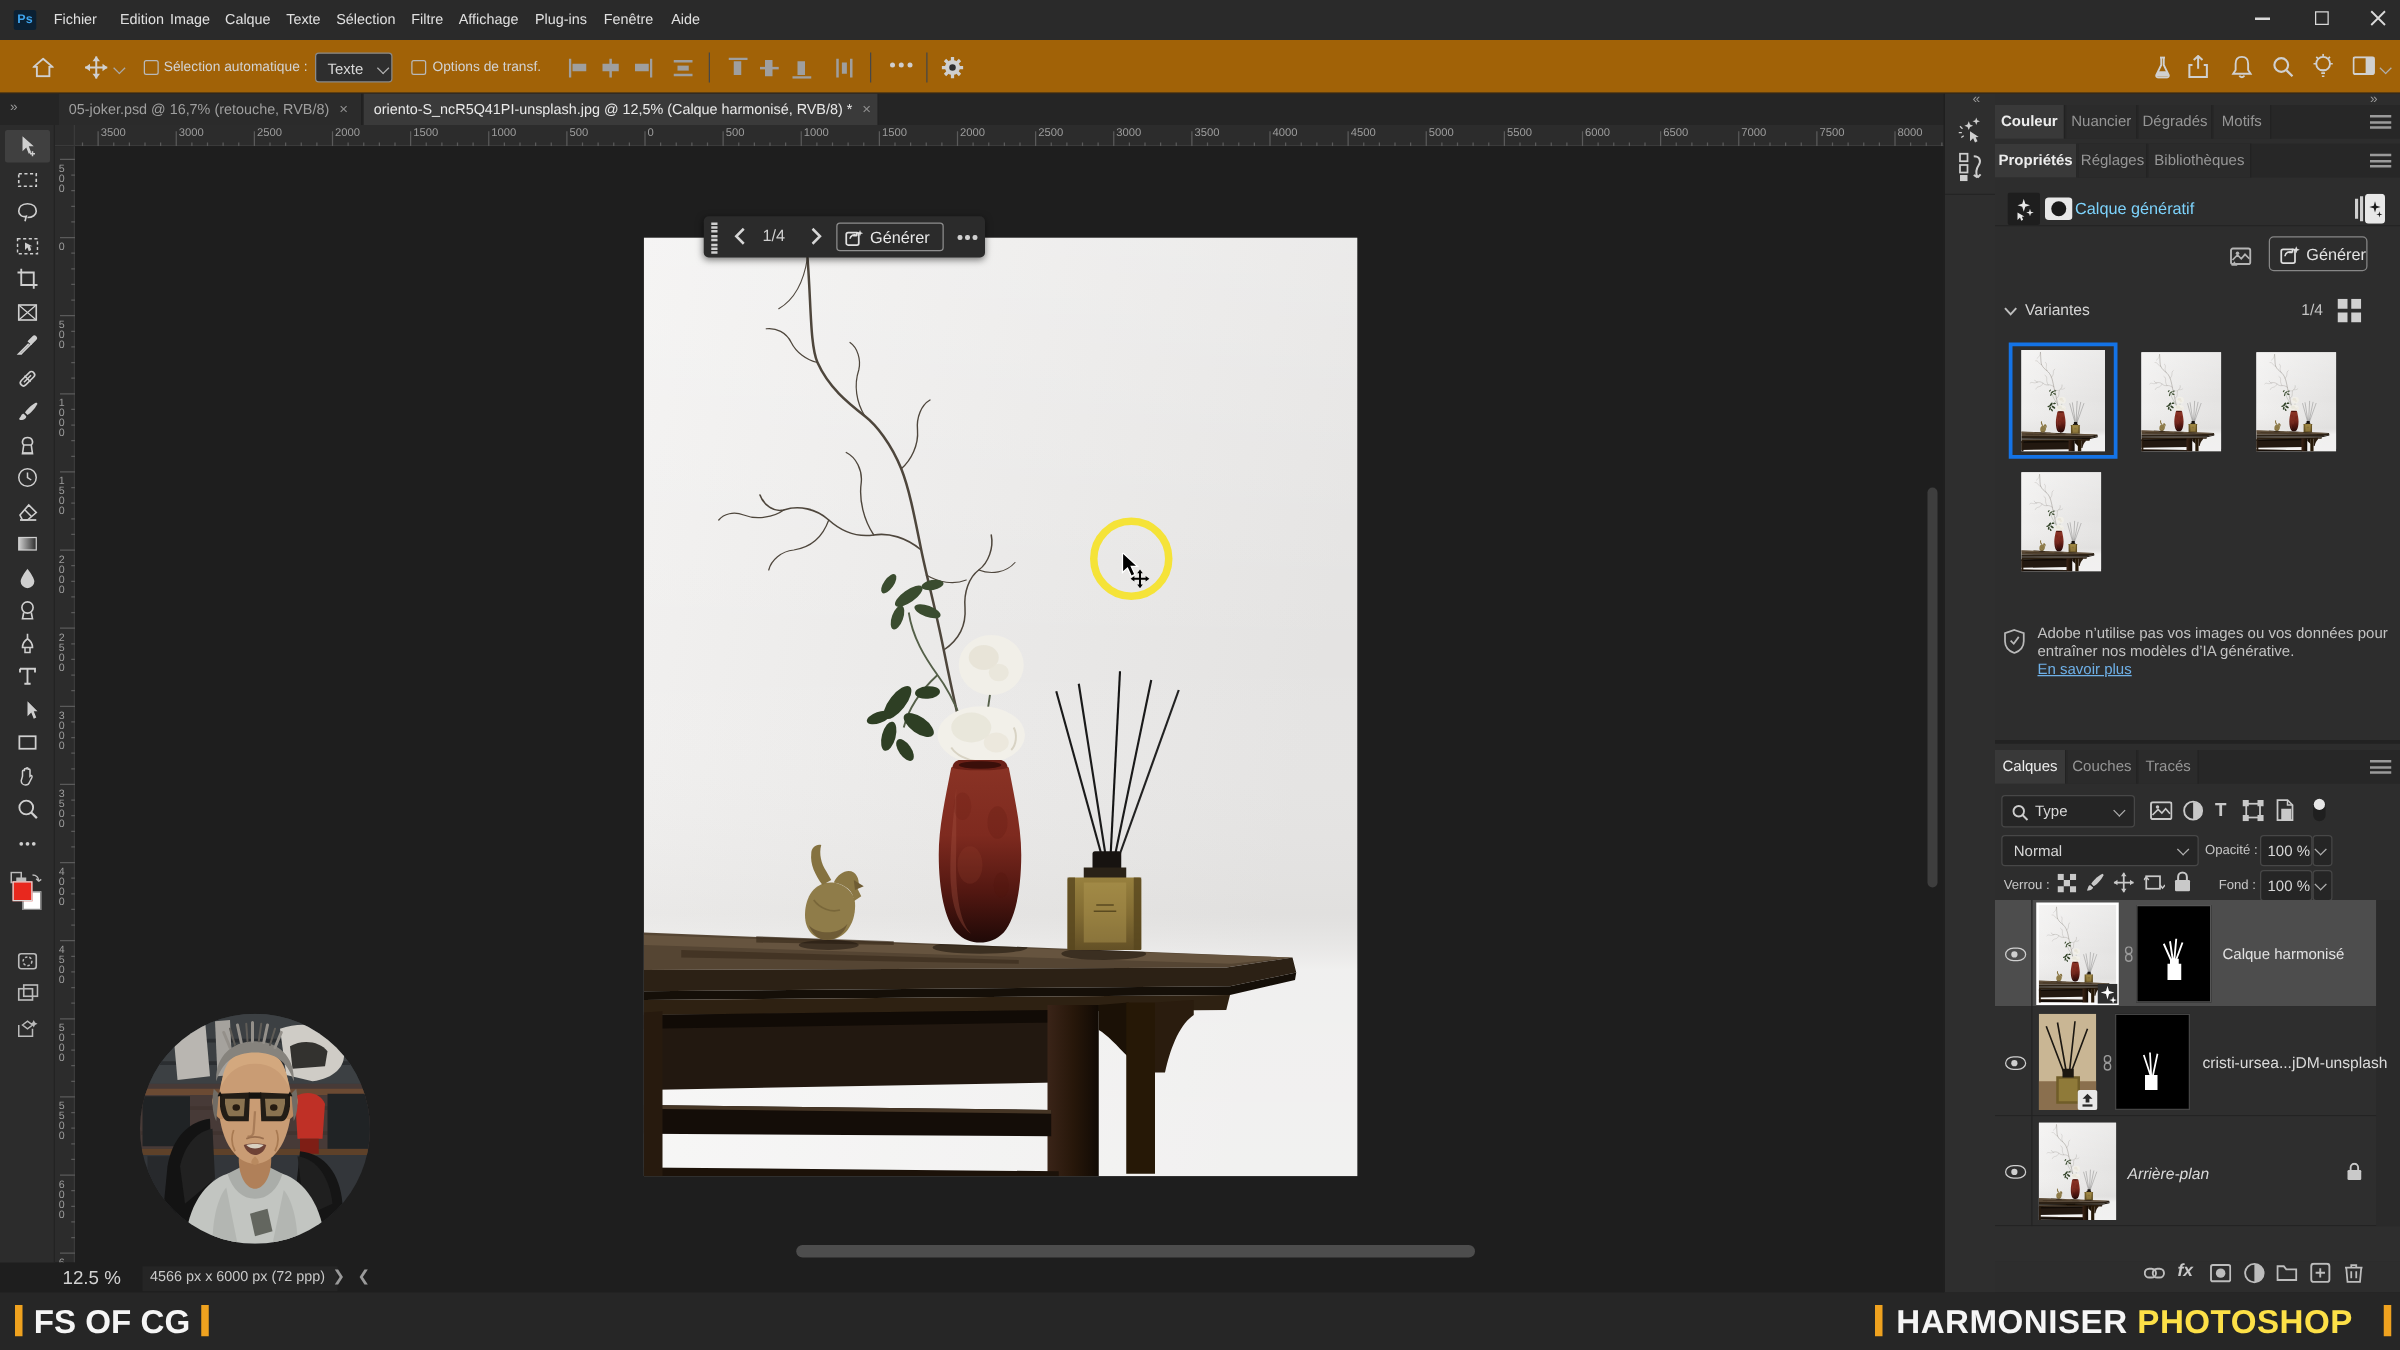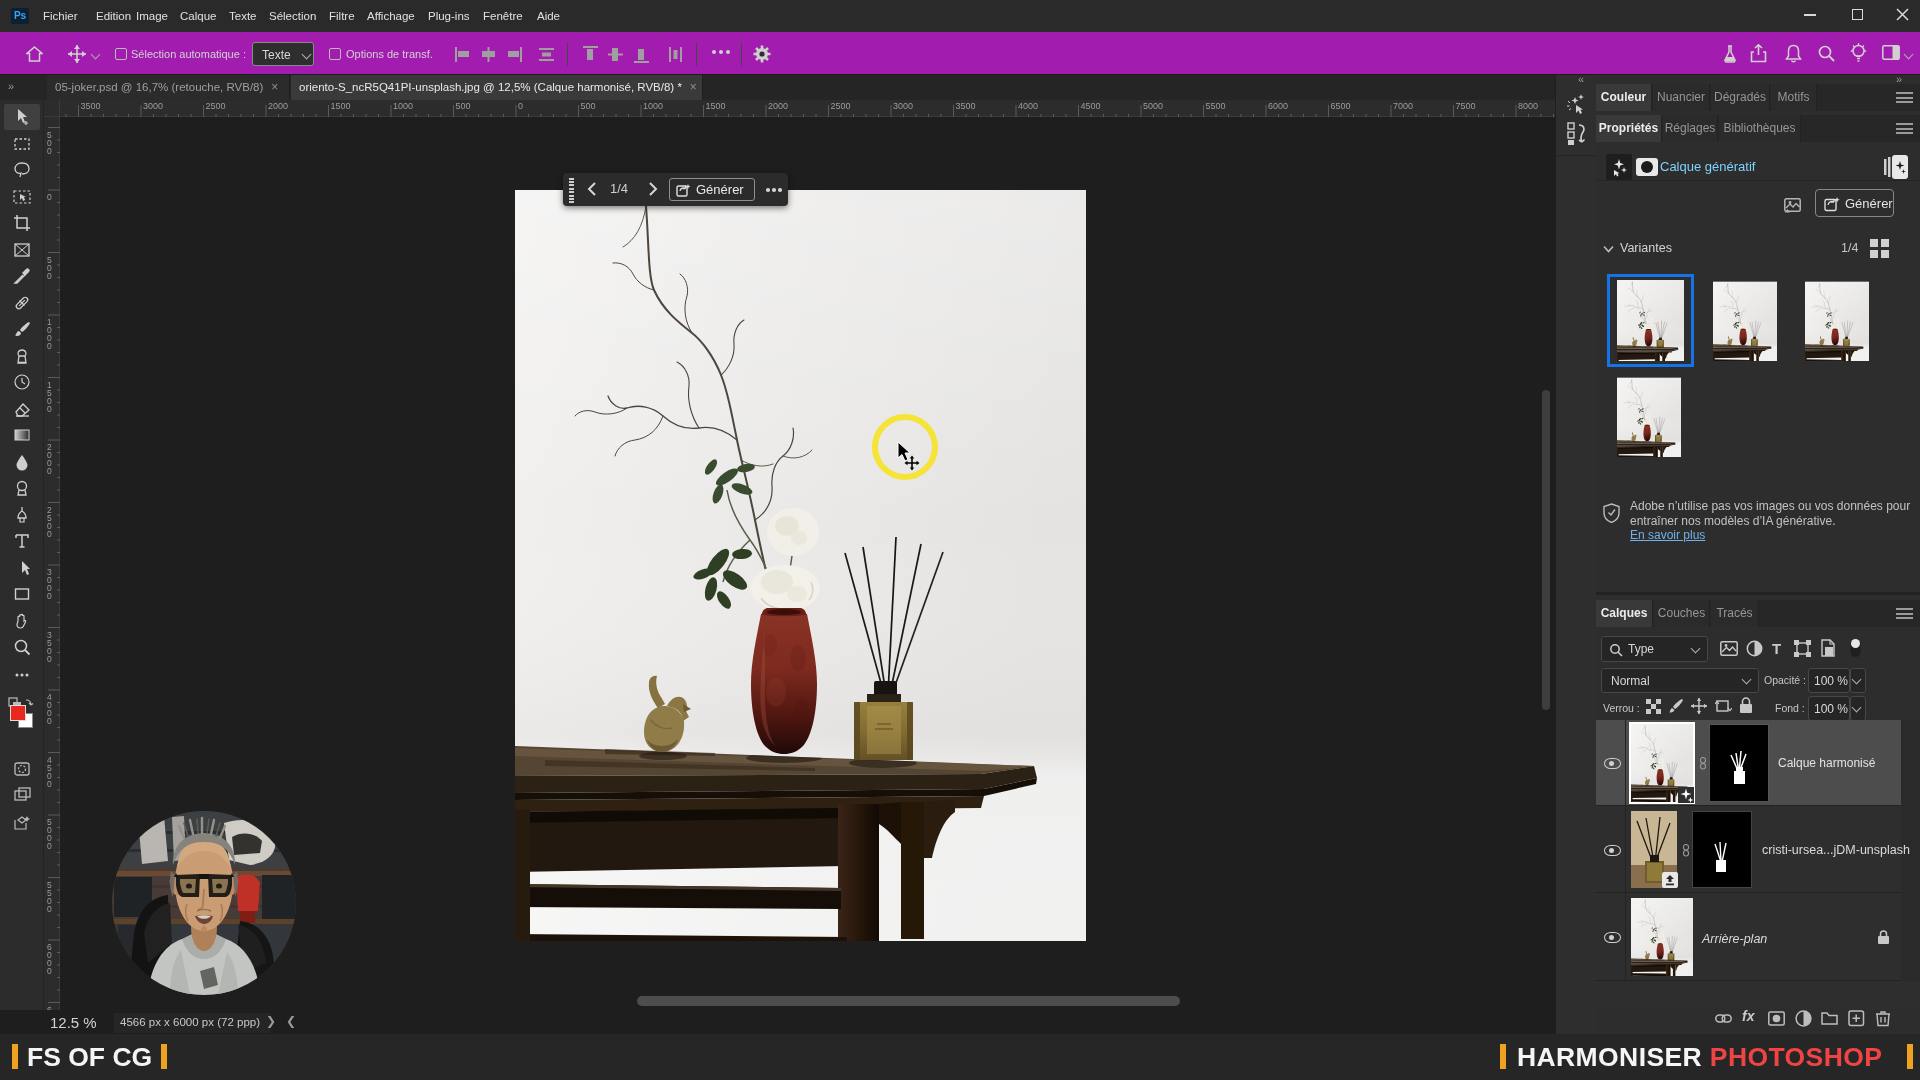--- a/index.html
+++ b/index.html
@@ -2,21 +2,21 @@
 <html><head><meta charset="utf-8"><style>
 *{margin:0;padding:0;box-sizing:border-box}
 html,body{width:1920px;height:1080px;overflow:hidden;background:#1e1e1e;
  font-family:"Liberation Sans",sans-serif;-webkit-font-smoothing:antialiased}
 .a{position:absolute}
 #app{position:relative;width:1920px;height:1080px;background:#1e1e1e}
 
 #menubar{left:0;top:0;width:1920px;height:32px;background:#2a2a2a;color:#dedede;font-size:11.5px}
 #menubar .mi{position:absolute;top:10px;color:#e0e0e0}
 
-#optbar{left:0;top:32px;width:1920px;height:43px;background:#a21caf;border-bottom:1px solid #1c1c1c;color:#d2d2d2;font-size:11px}
+#optbar{left:0;top:32px;width:1920px;height:43px;background:#a16207;border-bottom:1px solid #1c1c1c;color:#d2d2d2;font-size:11px}
 
 #tabbar{left:0;top:75px;width:1555px;height:25px;background:#252525}
 .tab{position:absolute;top:0;height:25px;font-size:11.5px;line-height:25px;padding:0 8px;color:#9f9f9f;background:#2b2b2b;border-right:1px solid #1e1e1e;white-space:nowrap;overflow:hidden}
 .tab.act{background:#3a3a3a;color:#e9e9e9}
 .tabx{color:#8f8f8f;margin-left:8px;font-size:12px}
 
 #corner{left:44px;top:100px;width:16px;height:17px;background:#2c2c2c;border-right:1px solid #3a3a3a;border-bottom:1px solid #3a3a3a}
 #hruler{left:60px;top:100px;width:1495px;height:17px;background:#2c2c2c;border-bottom:1px solid #3a3a3a}
 #vruler{left:44px;top:117px;width:16px;height:893px;background:#2c2c2c;border-right:1px solid #3a3a3a}
 
@@ -30,21 +30,21 @@
 #panels{left:1596px;top:75px;width:324px;height:959px;background:#2d2d2d}
 .ptabrow{position:absolute;left:0;width:324px;height:27px;background:#272727}
 .ptab{position:absolute;top:0;height:27px;font-size:12px;line-height:27px;text-align:center;color:#969696;background:#2b2b2b;border-right:1px solid #222;white-space:nowrap}
 .ptab.act{background:#393939;color:#ececec;font-weight:bold}
 .hamb{position:absolute;width:17px;height:11px;border-top:2px solid #9a9a9a;border-bottom:2px solid #9a9a9a}
 .hamb:before{content:"";position:absolute;left:0;top:2.5px;width:17px;height:2px;background:#9a9a9a}
 .well{position:absolute;background:#252525;border:1px solid #474747;border-radius:3px;color:#d8d8d8;font-size:12px}
 .chev{display:inline-block;width:7px;height:7px;border-right:1.6px solid #b0b0b0;border-bottom:1.6px solid #b0b0b0;transform:rotate(45deg)}
 
 #brand{left:0;top:1034px;width:1920px;height:46px;background:#262626;color:#f5f5f5;font-weight:bold;font-size:26.5px}
-#brand .or{color:#ef4444}
+#brand .or{color:#fde047}
 .lay{position:absolute;left:0;width:305px;height:87px;border-bottom:1px solid #232323}
 .eye{position:absolute;width:17px;height:11px;border:1.4px solid #cfcfcf;border-radius:80%/100%}
 .eye:before{content:"";position:absolute;left:4.2px;top:1.8px;width:5px;height:5px;border-radius:50%;background:#cfcfcf}
 </style></head><body>
 <div id="app">
 <div id="menubar" class="a">
       <div class="a" style="left:11px;top:8px;width:18px;height:16px;background:#0b2033;border-radius:2px;color:#3ea4ee;font-size:10px;font-weight:bold;text-align:center;line-height:16px">Ps</div>
       <div class="mi" style="left:43px">Fichier</div>
       <div class="mi" style="left:96px">Edition</div>
       <div class="mi" style="left:136px">Image</div>
@@ -667,21 +667,21 @@
         <use href="#photo"></use>
       </svg>
       <svg class="a" style="left:7px;top:428px" width="17" height="20">
         <path d="M8.5,1 L16,3.5 L16,10 C16,15 12.5,18 8.5,19.5 C4.5,18 1,15 1,10 L1,3.5 Z" fill="none" stroke="#b9b9b9" stroke-width="1.4"></path>
         <path d="M5.5,9.5 L8,12 L12,6.5" fill="none" stroke="#b9b9b9" stroke-width="1.4"></path>
       </svg>
       <div class="a" style="left:34px;top:424px;font-size:12px;color:#c2c2c2;line-height:14.5px">Adobe n’utilise pas vos images ou vos données pour<br>entraîner nos modèles d’IA générative.</div>
       <div class="a" style="left:34px;top:453px;font-size:12px;color:#6fb1e8;text-decoration:underline">En savoir plus</div>
       <div class="a" style="left:0;top:517px;width:324px;height:3px;background:#222"></div>
       <div class="ptabrow" style="top:525px;height:27px"></div>
-      <div class="ptab act" style="top:525px;left:0;width:57px;font-weight:bold">Calques</div>
+      <div class="ptab act" style="top:525px;left:0;width:57px;font-weight:normal">Calques</div>
       <div class="ptab" style="top:525px;left:58px;width:56px">Couches</div>
       <div class="ptab" style="top:525px;left:115px;width:48px">Tracés</div>
       <div class="hamb" style="left:300px;top:533px"></div>
       <div class="well" style="left:5px;top:561px;width:107px;height:26px">
         <svg style="position:absolute;left:7px;top:6px" width="14" height="14">
           <circle cx="6" cy="6" r="4.2" fill="none" stroke="#cdcdcd" stroke-width="1.5"></circle>
           <path d="M9.2,9.2 L13,13" stroke="#cdcdcd" stroke-width="1.6"></path>
         </svg>
         <span style="position:absolute;left:26px;top:5px">Type</span>
       </div>

